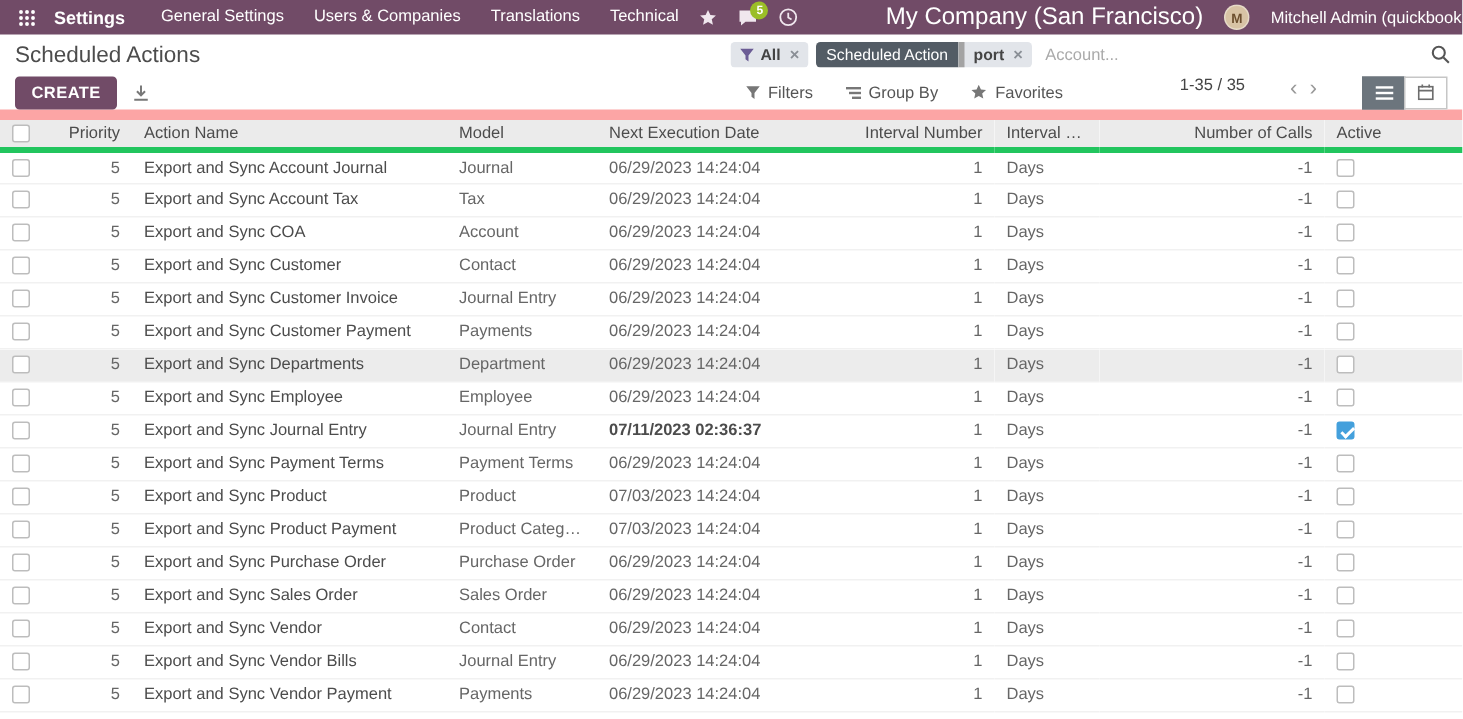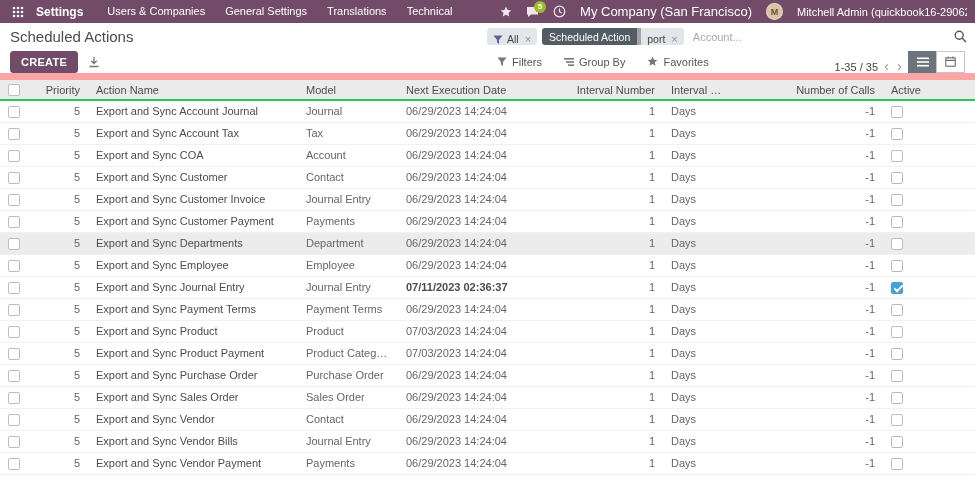--- a/index.html
+++ b/index.html
@@ -11,63 +11,63 @@
             padding:0 8px; gap:4px; }
   .apps-btn { display:flex; align-items:center; padding:0 4px; cursor:pointer; }
   .app-name { font-size:12px; font-weight:bold; margin:0 10px 0 4px; }
   .topnav { display:flex; align-items:center; height:100%; }
   .topnav .menu { padding:0 10px; line-height:23px; font-size:11px; cursor:pointer; white-space:nowrap; }
   .tb-right { margin-left:auto; display:flex; align-items:center; gap:14px; white-space:nowrap; }
   .tb-icon { position:relative; display:flex; align-items:center; color:#f0e7ee; cursor:pointer; }
   .badge { position:absolute; top:-5px; right:-7px; min-width:12px; height:12px; border-radius:7px;
            background:#9BBE27; color:#fff; font-size:8px; font-weight:bold; display:flex;
            align-items:center; justify-content:center; padding:0 2px; }
-  .company { font-size:13px; }
+  .company { font-size:16px;margin-left:44px; }
   .avatar { width:17px; height:17px; border-radius:50%; background:#d8c3a5; color:#6b4e2e;
             font-size:9px; font-weight:bold; display:flex; align-items:center; justify-content:center;
             border:1px solid rgba(255,255,255,.4); }
   .username { font-size:11px; max-width:170px; overflow:hidden; white-space:nowrap; }
 
   
   .cp-top { position:relative; height:27px; display:flex; align-items:center; padding:0 10px; }
   .page-title { font-size:15px; font-weight:normal; color:#4c4c4c; }
   .searchbar { position:absolute; left:487px; right:8px; top:3px; height:21px;
                display:flex; align-items:center; gap:5px; }
   .facet { display:flex; align-items:stretch; border-radius:3px; overflow:hidden; height:17px;
            font-size:10.5px; cursor:pointer; }
-  .facet .seg-light { background:#e2e5ea; color:#444; display:flex; align-items:flex-end; gap:4px; padding:0 6px; }
+  .facet .seg-light { background:#e2e5ea; color:#444; display:flex; align-items:center; gap:4px; padding:0 6px;font-weight:bold; }
   .facet .seg-dark  { background:#535c65; color:#fff; display:flex; align-items:center; padding:0 7px; }
   .facet .x { color:#8a8f96; font-size:11px; margin-left:2px; cursor:pointer; }
   .seg-dark + .seg-light { border-left:4px solid #a3a3a3; }
   .funnel-purple { color:#6b5c95; display:flex; }
   .search-ph { color:#aaa; margin-left:4px; flex:1; }
   .mag { color:#555; display:flex; cursor:pointer; }
 
   .cp-bottom { position:relative; height:30px; display:flex; align-items:center;
                padding:0 10px; border-bottom:7px solid #fca5a5; }
   .btn-create { background:#714B67; color:#fff; border:1px solid #714B67; border-radius:3px;
                 font-size:11px; font-weight:bold; letter-spacing:.3px; padding:4px 10px; cursor:pointer; }
   .export-ic { color:#777; margin-left:10px; display:flex; cursor:pointer; }
   .cp-center { position:absolute; left:497px; display:flex; align-items:center; gap:22px; }
   .cp-center .tool { display:flex; align-items:center; gap:5px; color:#555; cursor:pointer; }
   .tool .ic { color:#777; display:flex; }
-  .cp-right { margin-left:auto; display:flex; align-items:flex-end; gap:2px; }
+  .cp-right { margin-left:auto; display:flex; align-items:flex-start; gap:26px; }
   .pager-txt { color:#444; }
   .pg-arrow { font-size:15px; color:#999; padding:0 4px; cursor:pointer; line-height:1; }
   .switcher { display:flex; }
   .sw-btn { width:29px; height:22px; border:1px solid #c6c6c6; display:flex; align-items:center;
             justify-content:center; background:#fff; color:#6d6d6d; cursor:pointer; }
   .sw-btn + .sw-btn { margin-left:-1px; }
   .sw-btn.active { background:#6c757d; border-color:#6c757d; color:#fff; }
 
   
   table { width:100%; border-collapse:collapse; table-layout:fixed; }
   th, td { padding:3px 8px; font-size:11px; overflow:hidden; white-space:nowrap; text-overflow:ellipsis; }
   thead th { background:#ebebeb; color:#4c4c4c; font-weight:500; text-align:left;
-             border-bottom:2px solid #22c55e; height:20px; cursor:pointer; }
+             border-bottom:4px solid #22c55e; height:20px; cursor:pointer; }
   tbody td { height:22px; color:#666; border-top:1px solid #f1f1f1; }
   tbody tr { background:#fff; cursor:pointer; }
   tbody tr.hl { background:#ececec; }
   tbody tr:last-child td { border-bottom:1px solid #f1f1f1; }
   .c-check  { width:30px; }
   .c-priority { width:58px; text-align:right; }
   .c-name  { width:210px; color:#4c4c4c; }
   .c-model { width:100px; }
   .c-date  { width:150px; }
   .c-num   { width:115px; text-align:right; }
@@ -100,22 +100,22 @@
           <circle cx="6" cy="6" r="1.3"></circle>
           <circle cx="10" cy="6" r="1.3"></circle>
         <circle cx="2" cy="10" r="1.3"></circle>
           <circle cx="6" cy="10" r="1.3"></circle>
           <circle cx="10" cy="10" r="1.3"></circle>
       </svg>
     </span>
   </span>
   <span class="app-name">Settings</span>
   <nav class="topnav">
+    <span class="menu">General Settings</span>
     <span class="menu">Users &amp; Companies</span>
-    <span class="menu">General Settings</span>
     <span class="menu">Translations</span>
     <span class="menu">Technical</span>
   </nav>
   <div class="tb-right">
     <span class="tb-icon">
       <svg width="12" height="12" viewBox="0 0 12 12" fill="currentColor">
         <path d="M6 .6l1.6 3.4 3.7.4-2.8 2.5.8 3.6L6 8.7 2.7 10.5l.8-3.6L.7 4.4l3.7-.4z"></path>
       </svg>
     </span>
     <span class="tb-icon">

